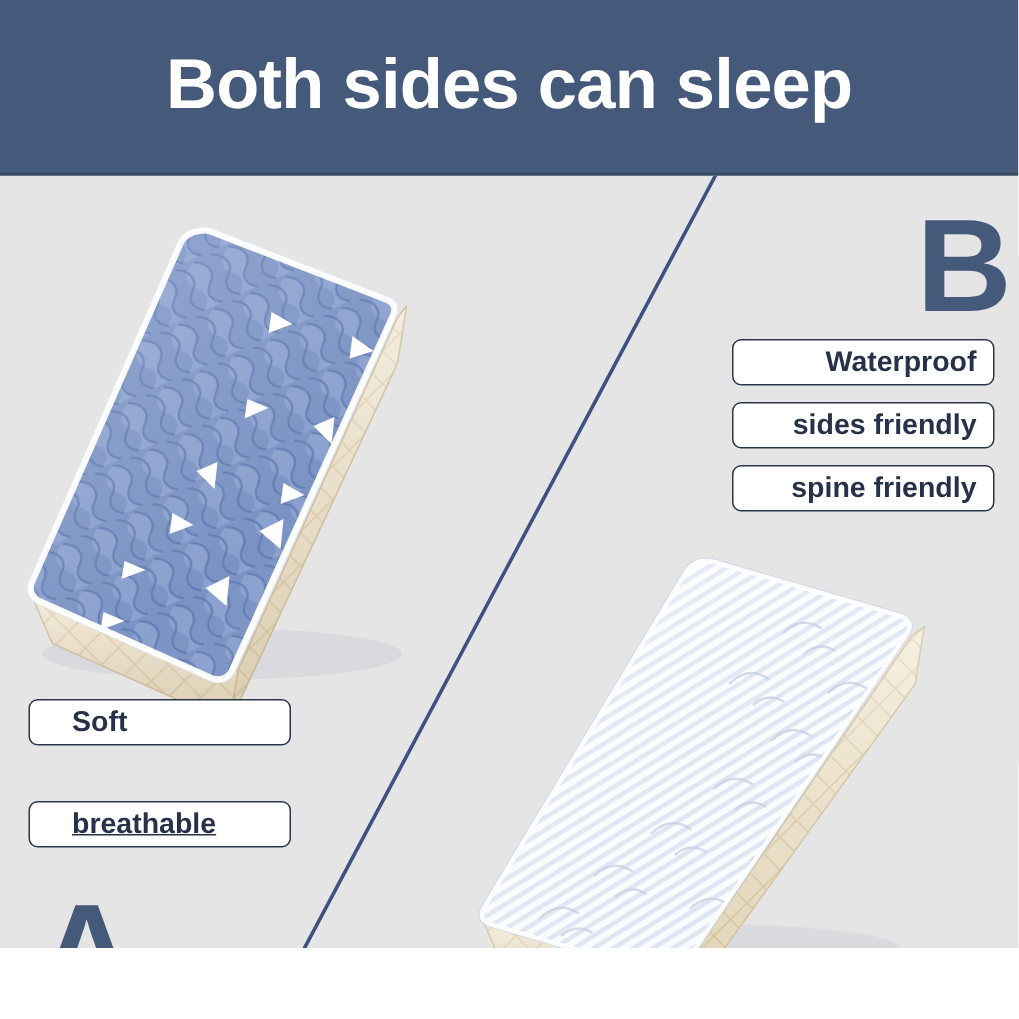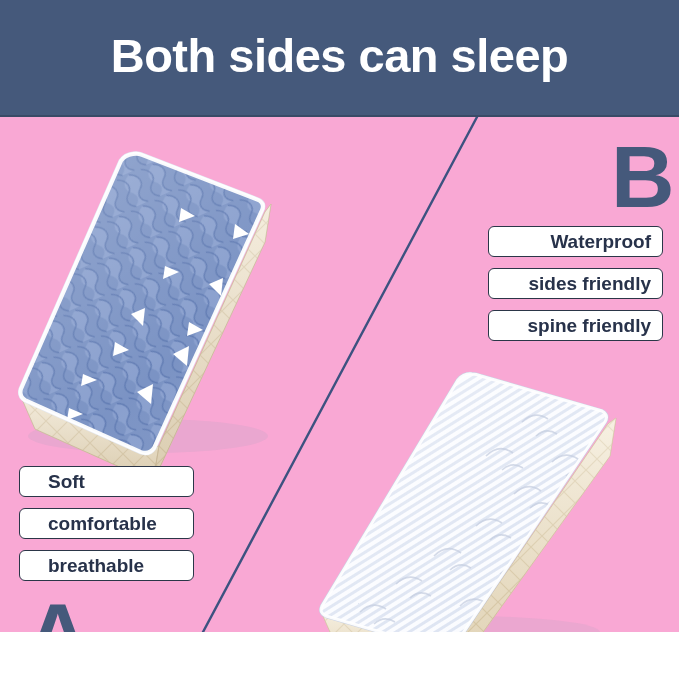--- a/index.html
+++ b/index.html
@@ -14,21 +14,21 @@
     position: relative;
     font-family: "Liberation Sans", sans-serif;
     -webkit-font-smoothing: antialiased;
   }
 
   #stage {
     position: absolute;
     left: 0; top: 0;
     width: 679px;
     height: 632px;
-    background: #f9a8d4;
+    background: #e5e5e5;
     overflow: hidden;
   }
 
   
   .header-banner {
     position: absolute;
     left: 0; top: 0;
     width: 679px;
     height: 117px;
     background: #45597b;
@@ -75,21 +75,21 @@
     font-weight: bold;
     font-family: "Liberation Sans", sans-serif;
     line-height: 1;
     white-space: nowrap;
   }
   .label-box.left  { justify-content: flex-start; padding-left: 28px; left: 19px; }
   .label-box.right { justify-content: flex-end;   padding-right: 11px; left: 488px; }
 
   .lbl-left-0  { top: 466px; }
   .lbl-left-1  { top: 508px; }
-  .lbl-left-2  { top: 550px; }
+  .lbl-left-2  { top: 534px; text-decoration: underline; }
 
   .lbl-right-0 { top: 226px; padding-left: 40px; }
   .lbl-right-1 { top: 268px; }
   .lbl-right-2 { top: 310px; }
 
   
   .side-letter {
     position: absolute;
     color: #45597b;
     font-weight: bold;
@@ -270,20 +270,19 @@
 
   <svg class="divider-line" viewBox="0 0 679 562">
     <line x1="477" y1="0" x2="178" y2="562" stroke="#3d5280" stroke-width="2.4" stroke-linecap="round"></line>
   </svg>
 
   <div class="side-letter letter-a">A</div>
 
   <div class="side-letter letter-b">B</div>
 
   <div class="label-box left lbl-left-0">Soft</div>
-  <div class="label-box left lbl-left-1">comfortable</div>
   <div class="label-box left lbl-left-2">breathable</div>
 
   <div class="label-box right lbl-right-0">Waterproof</div>
   <div class="label-box right lbl-right-1">sides friendly</div>
   <div class="label-box right lbl-right-2">spine friendly</div>
 
 </div>
 
 </body></html>

